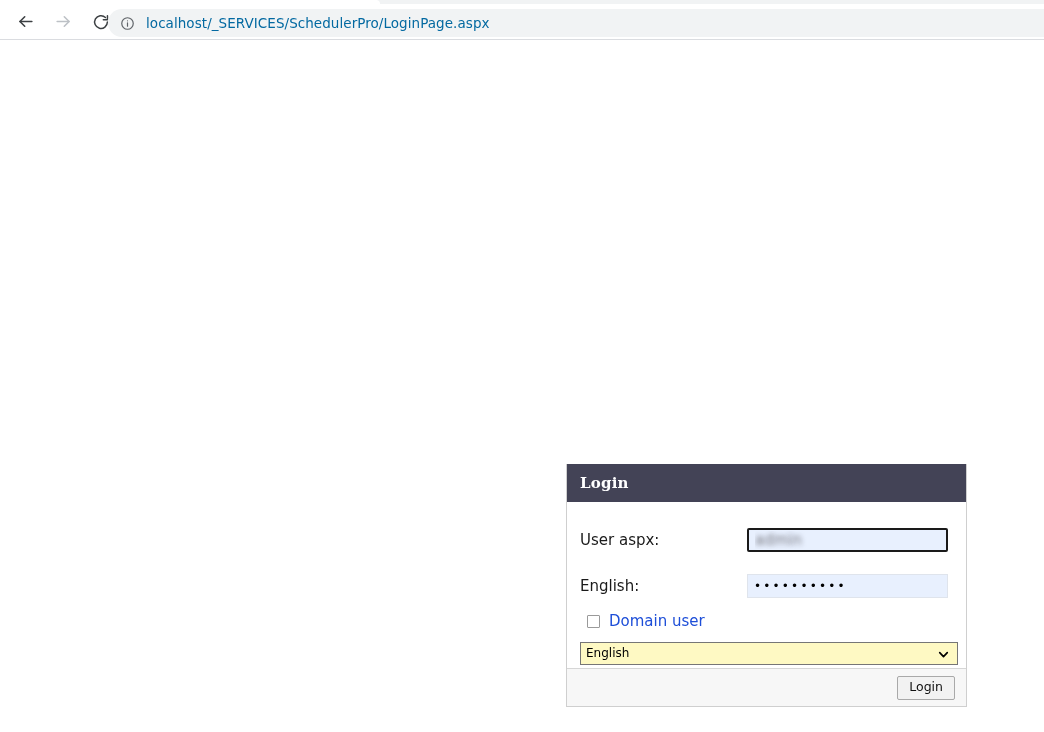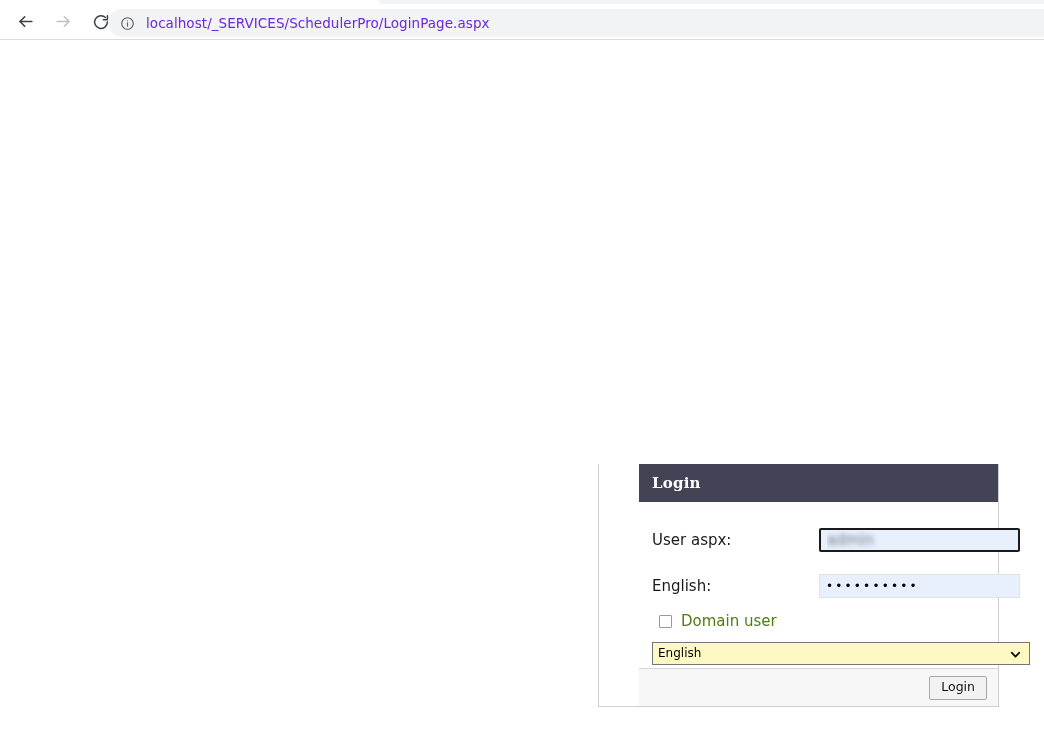--- a/index.html
+++ b/index.html
@@ -73,46 +73,45 @@
     width: 20px; height: 20px;
     margin-left: 9px;
     flex: 0 0 auto;
     display: flex;
     align-items: center;
     justify-content: center;
   }
   #url-text {
     margin-left: 9px;
     font-size: 13.5px;
-    color: #6d28d9;
+    color: #0369a1;
     letter-spacing: 0.06px;
     white-space: nowrap;
     font-family: "DejaVu Sans", sans-serif;
   }
 
   
   #page-viewport {
     position: absolute;
     top: 40px; left: 0;
     width: 1044px;
     height: 692px;
     background: #ffffff;
     overflow: hidden;
   }
 
   
   #login-panel {
     position: absolute;
-    left: 598px;
+    left: 566px;
     top: 424px;
     width: 401px;
     background: #ffffff;
     border: 1px solid #cfcfcf;
     border-top: none;
-    padding-left: 40px;
   }
   #login-header {
     height: 38px;
     background: #434356;
     display: flex;
     align-items: center;
     padding-left: 13px;
   }
   #login-title {
     color: #ffffff;
@@ -181,21 +180,21 @@
     background: #ffffff;
     border-radius: 1px;
     flex: 0 0 auto;
     cursor: pointer;
     appearance: none;
     -webkit-appearance: none;
   }
   #domain-label {
     margin-left: 9px;
     font-size: 15px;
-    color: #4d7c0f;
+    color: #1d4ed8;
     font-family: "DejaVu Sans", sans-serif;
     cursor: default;
   }
 
   #language-select-wrap {
     margin-top: 12px;
     position: relative;
     width: 378px;
   }
   #language-select {

